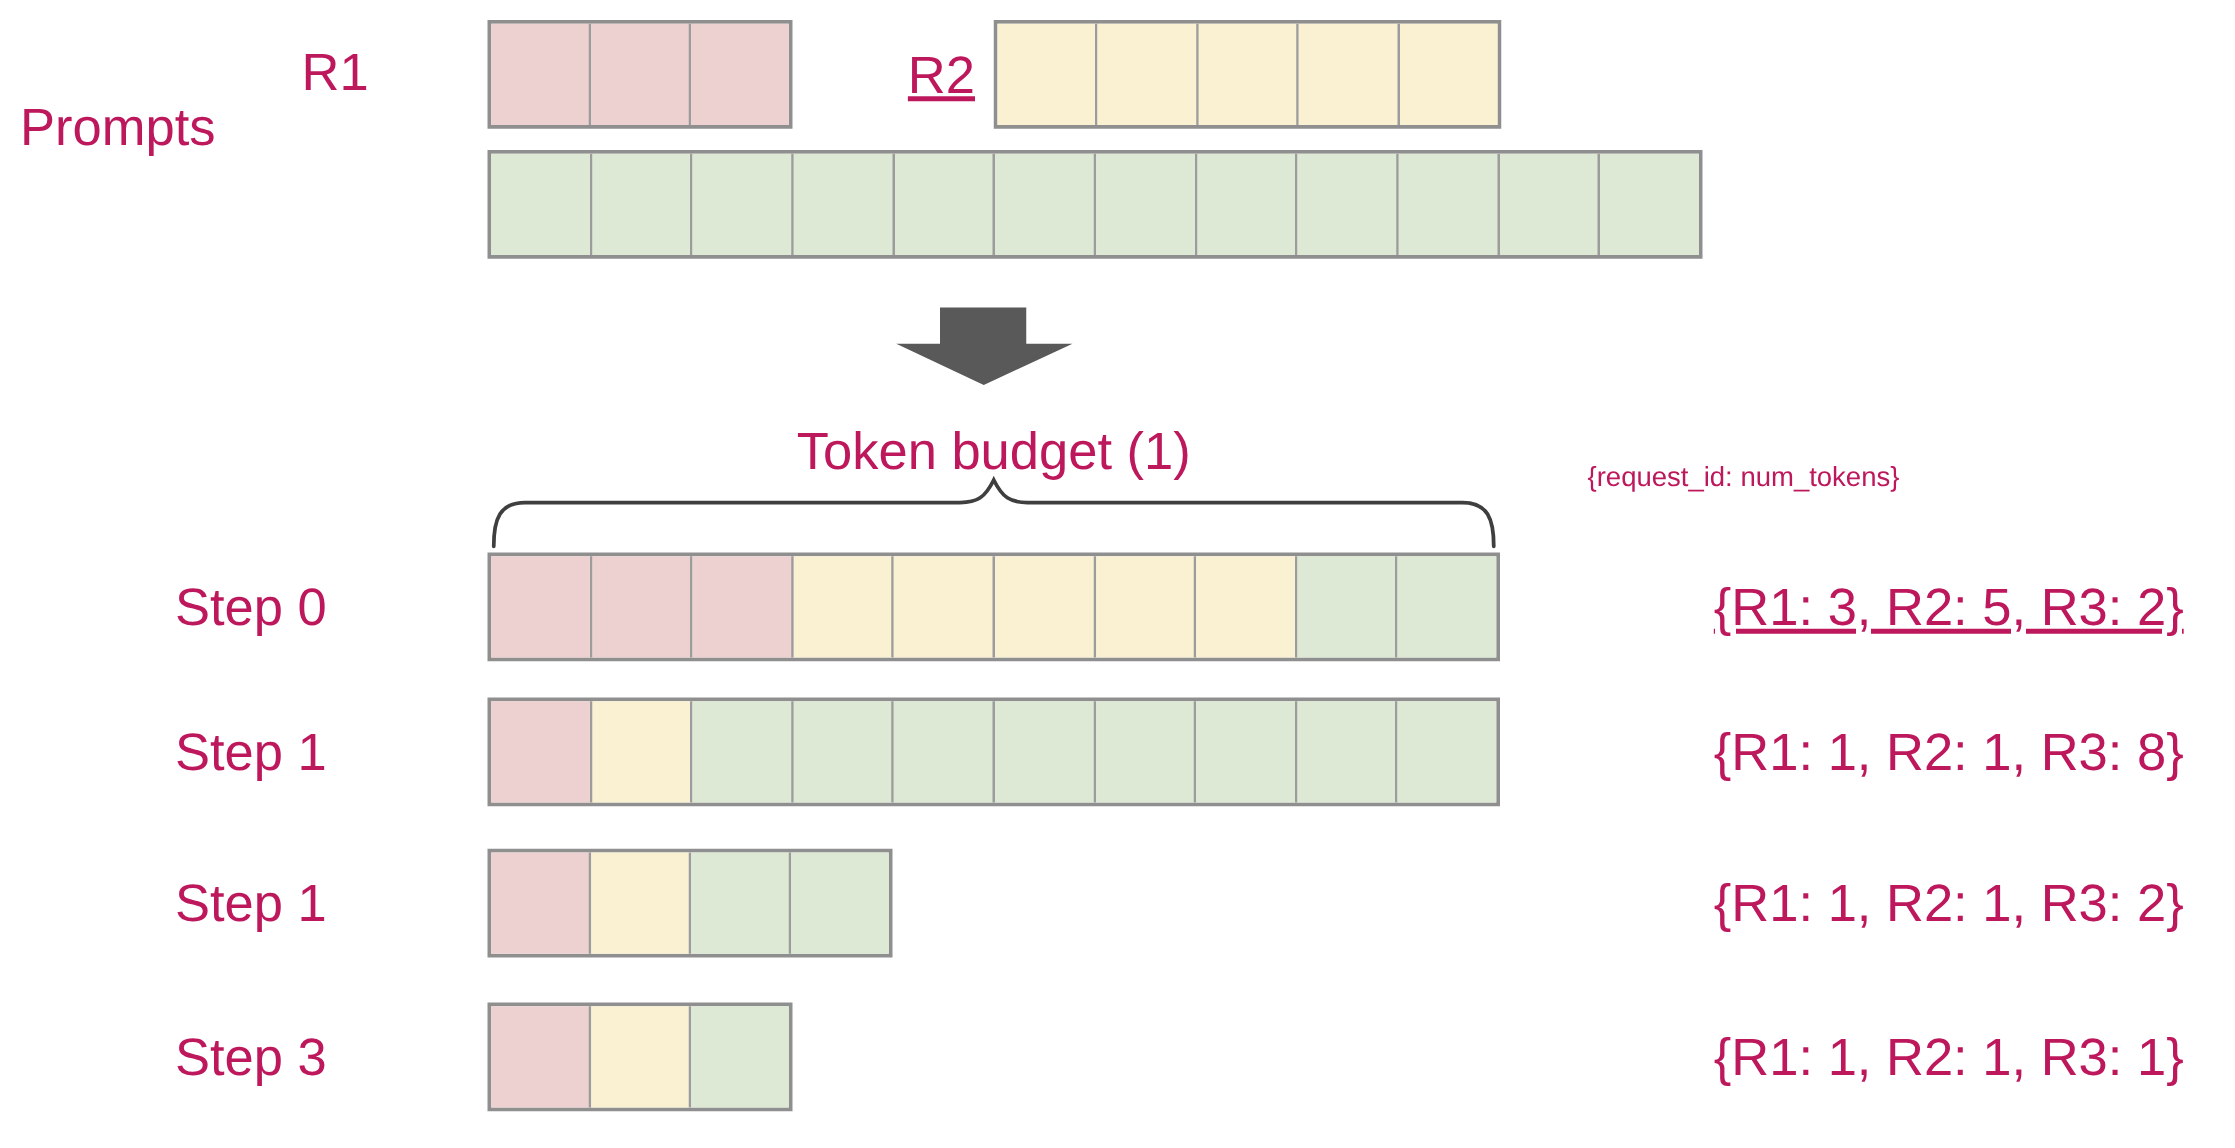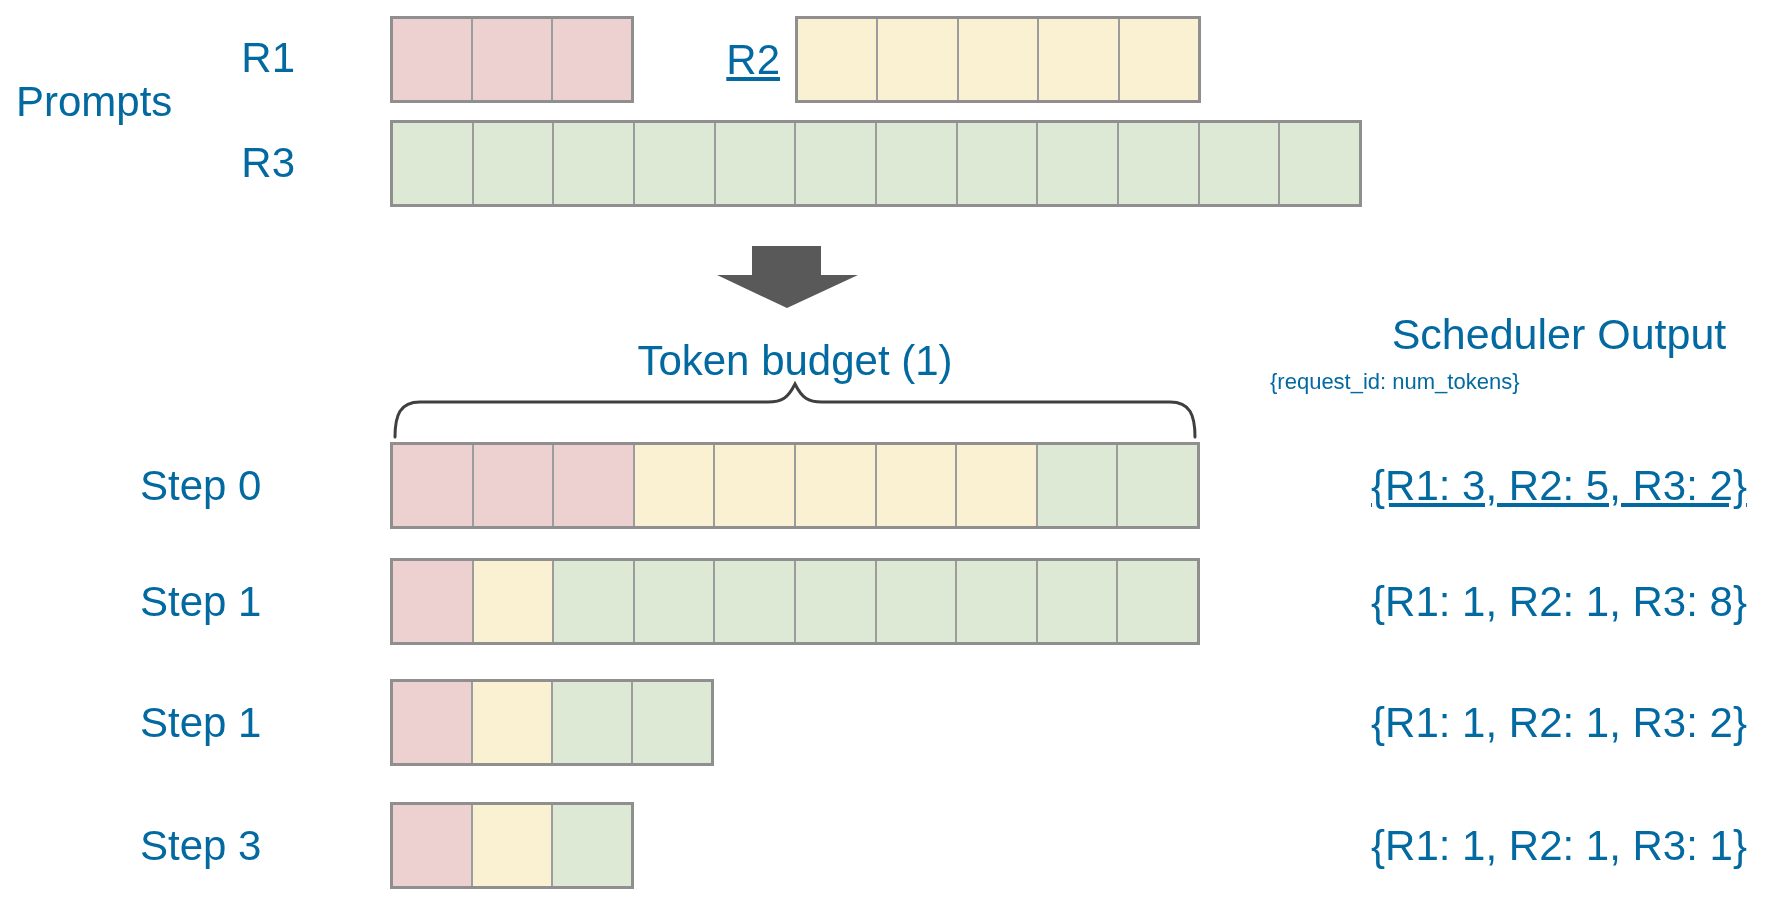--- a/index.html
+++ b/index.html
@@ -1,21 +1,21 @@
 <!DOCTYPE html>
 <html style="--c-R1: #ecd1d0; --c-R2: #faf1d3; --c-R3: #dde8d5; --c-cell_border: #9c9c9c; --c-row_border: #8f8f8f; --c-arrow: #595959; --c-brace: #3f3f3f;"><head>
 <meta charset="utf-8">
 <style>
   html,body{margin:0;padding:0;background:#ffffff;}
   .stage{
     position:relative;
     width:1788px;height:918px;
     background:#ffffff;
     font-family:"Liberation Sans", sans-serif;
-    color:#0369a1;
+    color:#be185d;
     overflow:hidden;
   }
   .lbl{
     position:absolute;
     font-size:42px;
     line-height:50px;
     white-space:nowrap;
   }
   .right{text-align:right;}
   .center{text-align:center;}
@@ -70,21 +70,20 @@
 
   <div class="lbl right" style="left:680px;top:35px;width:100px;text-decoration:underline;">R2</div>
   <div class="token-row" style="left:795px;top:16px;width:406px;">
       <div class="cell" style="background: rgb(250, 241, 211);"></div>
       <div class="cell" style="background: rgb(250, 241, 211);"></div>
       <div class="cell" style="background: rgb(250, 241, 211);"></div>
       <div class="cell" style="background: rgb(250, 241, 211);"></div>
       <div class="cell" style="background: rgb(250, 241, 211);"></div>
     </div>
 
-  <div class="lbl right" style="left:140px;top:138px;width:155px;">R3</div>
   <div class="token-row" style="left:390px;top:120px;width:972px;">
       <div class="cell" style="background: rgb(221, 232, 213);"></div>
       <div class="cell" style="background: rgb(221, 232, 213);"></div>
       <div class="cell" style="background: rgb(221, 232, 213);"></div>
       <div class="cell" style="background: rgb(221, 232, 213);"></div>
       <div class="cell" style="background: rgb(221, 232, 213);"></div>
       <div class="cell" style="background: rgb(221, 232, 213);"></div>
       <div class="cell" style="background: rgb(221, 232, 213);"></div>
       <div class="cell" style="background: rgb(221, 232, 213);"></div>
       <div class="cell" style="background: rgb(221, 232, 213);"></div>
@@ -95,21 +94,20 @@
 
   <svg style="left:715px;top:244px;" width="145" height="66" viewBox="0 0 145 66">
     <polygon points="37,2 106,2 106,31 143,31 72,64 2,31 37,31" style="fill:var(--c-arrow,#595959);"></polygon>
   </svg>
 
   <div class="lbl center" style="left:390px;top:336px;width:810px;">Token budget (1)</div>
   <svg style="left:390px;top:380px;" width="810" height="62" viewBox="0 0 810 62">
     <path d="M 5 57 C 5 35, 10 22, 30 22 L 378 22 C 392 22, 398 18, 405 4 C 412 18, 418 22, 432 22 L 780 22 C 800 22, 805 35, 805 57" style="fill:none;stroke:var(--c-brace,#3f3f3f);stroke-width:3;stroke-linecap:round;"></path>
   </svg>
 
-  <div class="sched-title" style="top:310px;">Scheduler Output</div>
   <div class="sched-subtitle" style="top:364px;">{request_id: num_tokens}</div>
 
   <div class="step-label" style="top:442px;">Step 0</div>
   <div class="token-row" style="left:390px;top:442px;width:810px;">
       <div class="cell" style="background: rgb(236, 209, 208);"></div>
       <div class="cell" style="background: rgb(236, 209, 208);"></div>
       <div class="cell" style="background: rgb(236, 209, 208);"></div>
       <div class="cell" style="background: rgb(250, 241, 211);"></div>
       <div class="cell" style="background: rgb(250, 241, 211);"></div>
       <div class="cell" style="background: rgb(250, 241, 211);"></div>

